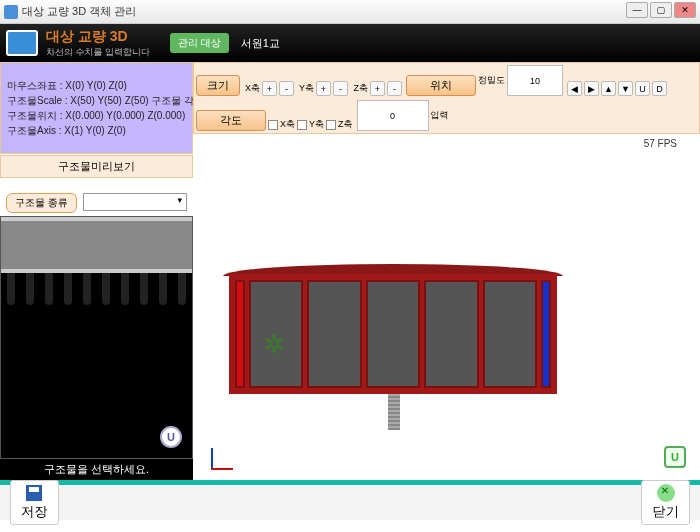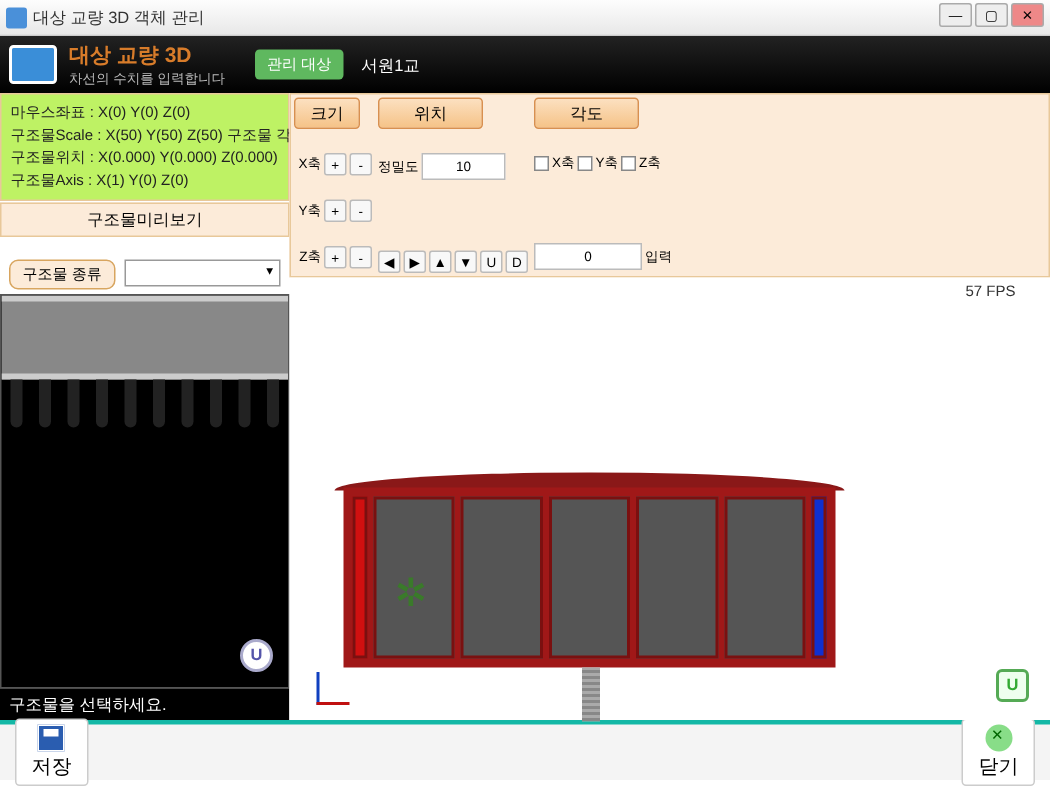--- a/index.html
+++ b/index.html
@@ -15,46 +15,46 @@
 .header-banner { height: 38px; background: linear-gradient(#222,#000); display: flex; align-items: center; padding-left: 6px; color: #fff; position: relative; }
 .monitor-icon { width: 32px; height: 26px; background: #3a8ed8; border: 2px solid #fff; border-radius: 3px; margin-right: 8px; }
 .banner-text { display: flex; flex-direction: column; }
 .banner-title { color: #d87c2a; font-size: 14px; font-weight: bold; }
 .banner-sub { color: #bbb; font-size: 9px; }
 .banner-btn { margin-left: 20px; background: #5fb85f; color: #fff; padding: 3px 8px; font-size: 10px; border-radius: 3px; border: none; }
 .bridge-name { margin-left: 12px; color: #fff; font-size: 11px; }
 
 .main { display: flex; height: 418px; }
 .left { width: 193px; background: #fff; display: flex; flex-direction: column; }
-.status-box { background: #bef264; border: 1px solid #e8c89a; padding: 5px 6px; color: #222; line-height: 1.5; }
+.status-box { background: #c4b5fd; border: 1px solid #e8c89a; padding: 15px 6px; color: #222; line-height: 1.5; }
 .status-box div { white-space: nowrap; }
 
 .preview-header { background: #fcebd9; border: 1px solid #e8c89a; text-align: center; padding: 3px; font-size: 11px; margin-top: 1px; }
 .preview-ctrls { display: flex; gap: 6px; padding: 3px 6px; background: #fff; margin-top: 12px; }
 .type-btn { background: #fcebd9; border: 1px solid #d8a55f; padding: 2px 8px; font-size: 10px; border-radius: 6px; }
 .dropdown { flex: 1; border: 1px solid #999; background: #fff; height: 18px; position: relative; }
 .dropdown::after { content: "▾"; position: absolute; right: 4px; top: 1px; font-size: 9px; }
 
 .preview-img { flex: 1; background: #000; position: relative; overflow: hidden; border: 1px solid #555; }
 .road-surface { position: absolute; top: 0; left: 0; right: 0; height: 56px; background: #888; border-top: 4px solid #ccc; border-bottom: 4px solid #ccc; }
 .girders { position: absolute; top: 56px; left: 0; right: 0; height: 32px; display: flex; justify-content: space-between; padding: 0 6px; }
 .girder { width: 8px; background: #222; height: 100%; border-radius: 0 0 4px 4px; }
 .u-badge { position: absolute; right: 10px; bottom: 10px; width: 22px; height: 22px; border: 2px solid #aac; border-radius: 50%; display: flex; align-items: center; justify-content: center; color: #55a; font-weight: bold; font-size: 11px; background: #fff; }
-.prompt-bar { background: #000; color: #fff; padding: 3px 6px; font-size: 11px; }
+.prompt-bar { background: #000; color: #fff; padding: 3px 6px; font-size: 11px; text-align: center; }
 
 .right { flex: 1; background: #fff; display: flex; flex-direction: column; position: relative; }
 .ctrl-panel { background: #fcebd9; border: 1px solid #e8c89a; padding: 2px; display: flex; gap: 4px; flex-wrap: wrap; }
-.panel-group { display: flex; flex-direction: column; gap: 16px; }
+.panel-group { display: flex; gap: 2px; align-items: flex-end; }
 .panel-row { display: flex; align-items: center; gap: 2px; }
 .hdr-btn { background: linear-gradient(#fce0c0,#f5c388); border: 1px solid #d89050; padding: 2px 8px; font-size: 11px; border-radius: 3px; min-width: 44px; text-align: center; }
 .hdr-btn.wide { min-width: 70px; }
 .hdr-btn.wider { min-width: 80px; }
 .axis-lbl { font-size: 9px; width: 18px; text-align: right; }
 .tiny-btn { width: 15px; height: 15px; border: 1px solid #bbb; background: #f8f8f8; font-size: 9px; display: flex; align-items: center; justify-content: center; border-radius: 2px; }
-.num-input { width: 56px; height: 18px; border: 1px solid #bbb; text-align: center; font-size: 9px; background: #fff; }
+.num-input { width: 56px; height: 31px; border: 1px solid #bbb; text-align: center; font-size: 9px; background: #fff; }
 .sm-lbl { font-size: 9px; }
 .chk { width: 10px; height: 10px; border: 1px solid #888; background: #fff; display: inline-block; }
 .list-select { width: 82px; height: 16px; border: 1px solid #999; background: #fff; position: relative; }
 .list-select::after { content: "▾"; position: absolute; right: 3px; top: 0; font-size: 9px; }
 .action-btn { background: #fcebd9; border: 1px solid #d89050; padding: 2px 6px; font-size: 10px; border-radius: 3px; }
 
 .viewport { flex: 1; background: #fff; position: relative; }
 .fps { position: absolute; top: 4px; right: 23px; font-size: 10px; color: #333; }
 .bridge3d { position: absolute; left: 30px; top: 130px; width: 340px; height: 130px; }
 .deck { position: absolute; top: 0; left: 0; right: 0; height: 12px; background: #8a1818; border-radius: 50% 50% 0 0 / 100% 100% 0 0; }
@@ -63,21 +63,21 @@
 .panel3d.blue { background: #1030d0; flex: 0 0 10px; }
 .panel3d.red { background: #d01010; flex: 0 0 10px; }
 .tree-splat { position: absolute; left: 40px; top: 65px; width: 30px; height: 25px; }
 .tree-splat::before { content: "✲"; color: #3a7a2a; font-size: 26px; position: absolute; }
 .pier { position: absolute; left: 195px; top: 260px; width: 12px; height: 36px; background: repeating-linear-gradient(#aaa,#aaa 2px,#888 2px,#888 4px); }
 .axis-gizmo { position: absolute; left: 18px; bottom: 10px; }
 .axis-gizmo .z { width: 2px; height: 22px; background: #1040c0; position: absolute; bottom: 0; }
 .axis-gizmo .x { width: 22px; height: 2px; background: #c01010; position: absolute; bottom: 0; }
 .u-badge2 { position: absolute; right: 14px; bottom: 12px; width: 22px; height: 22px; border: 2px solid #5a5; border-radius: 4px; display: flex; align-items: center; justify-content: center; color: #3a3; font-weight: bold; font-size: 11px; background: #efe; }
 
-.footer { height: 40px; background: #f4f4f4; border-top: 3px solid #14b8a6; display: flex; align-items: center; padding: 0 10px; justify-content: space-between; }
+.footer { height: 40px; background: #f4f4f4; border-top: 5px solid #14b8a6; display: flex; align-items: center; padding: 0 10px; justify-content: space-between; }
 .foot-btn { display: flex; flex-direction: column; align-items: center; gap: 1px; border: 1px solid #ccc; background: #fff; padding: 3px 10px; border-radius: 3px; }
 .save-ico { width: 18px; height: 18px; background: #2a5db0; border: 1px solid #fff; position: relative; }
 .save-ico::after { content: ""; position: absolute; top: 2px; left: 3px; width: 10px; height: 5px; background: #fff; }
 .close-ico { width: 18px; height: 18px; border-radius: 50%; background: #8d8; position: relative; }
 .close-ico::after { content: "✕"; position: absolute; left: 4px; top: 1px; font-size: 10px; color: #060; }
 </style>
 </head>
 <body>
 
 <div class="titlebar">

